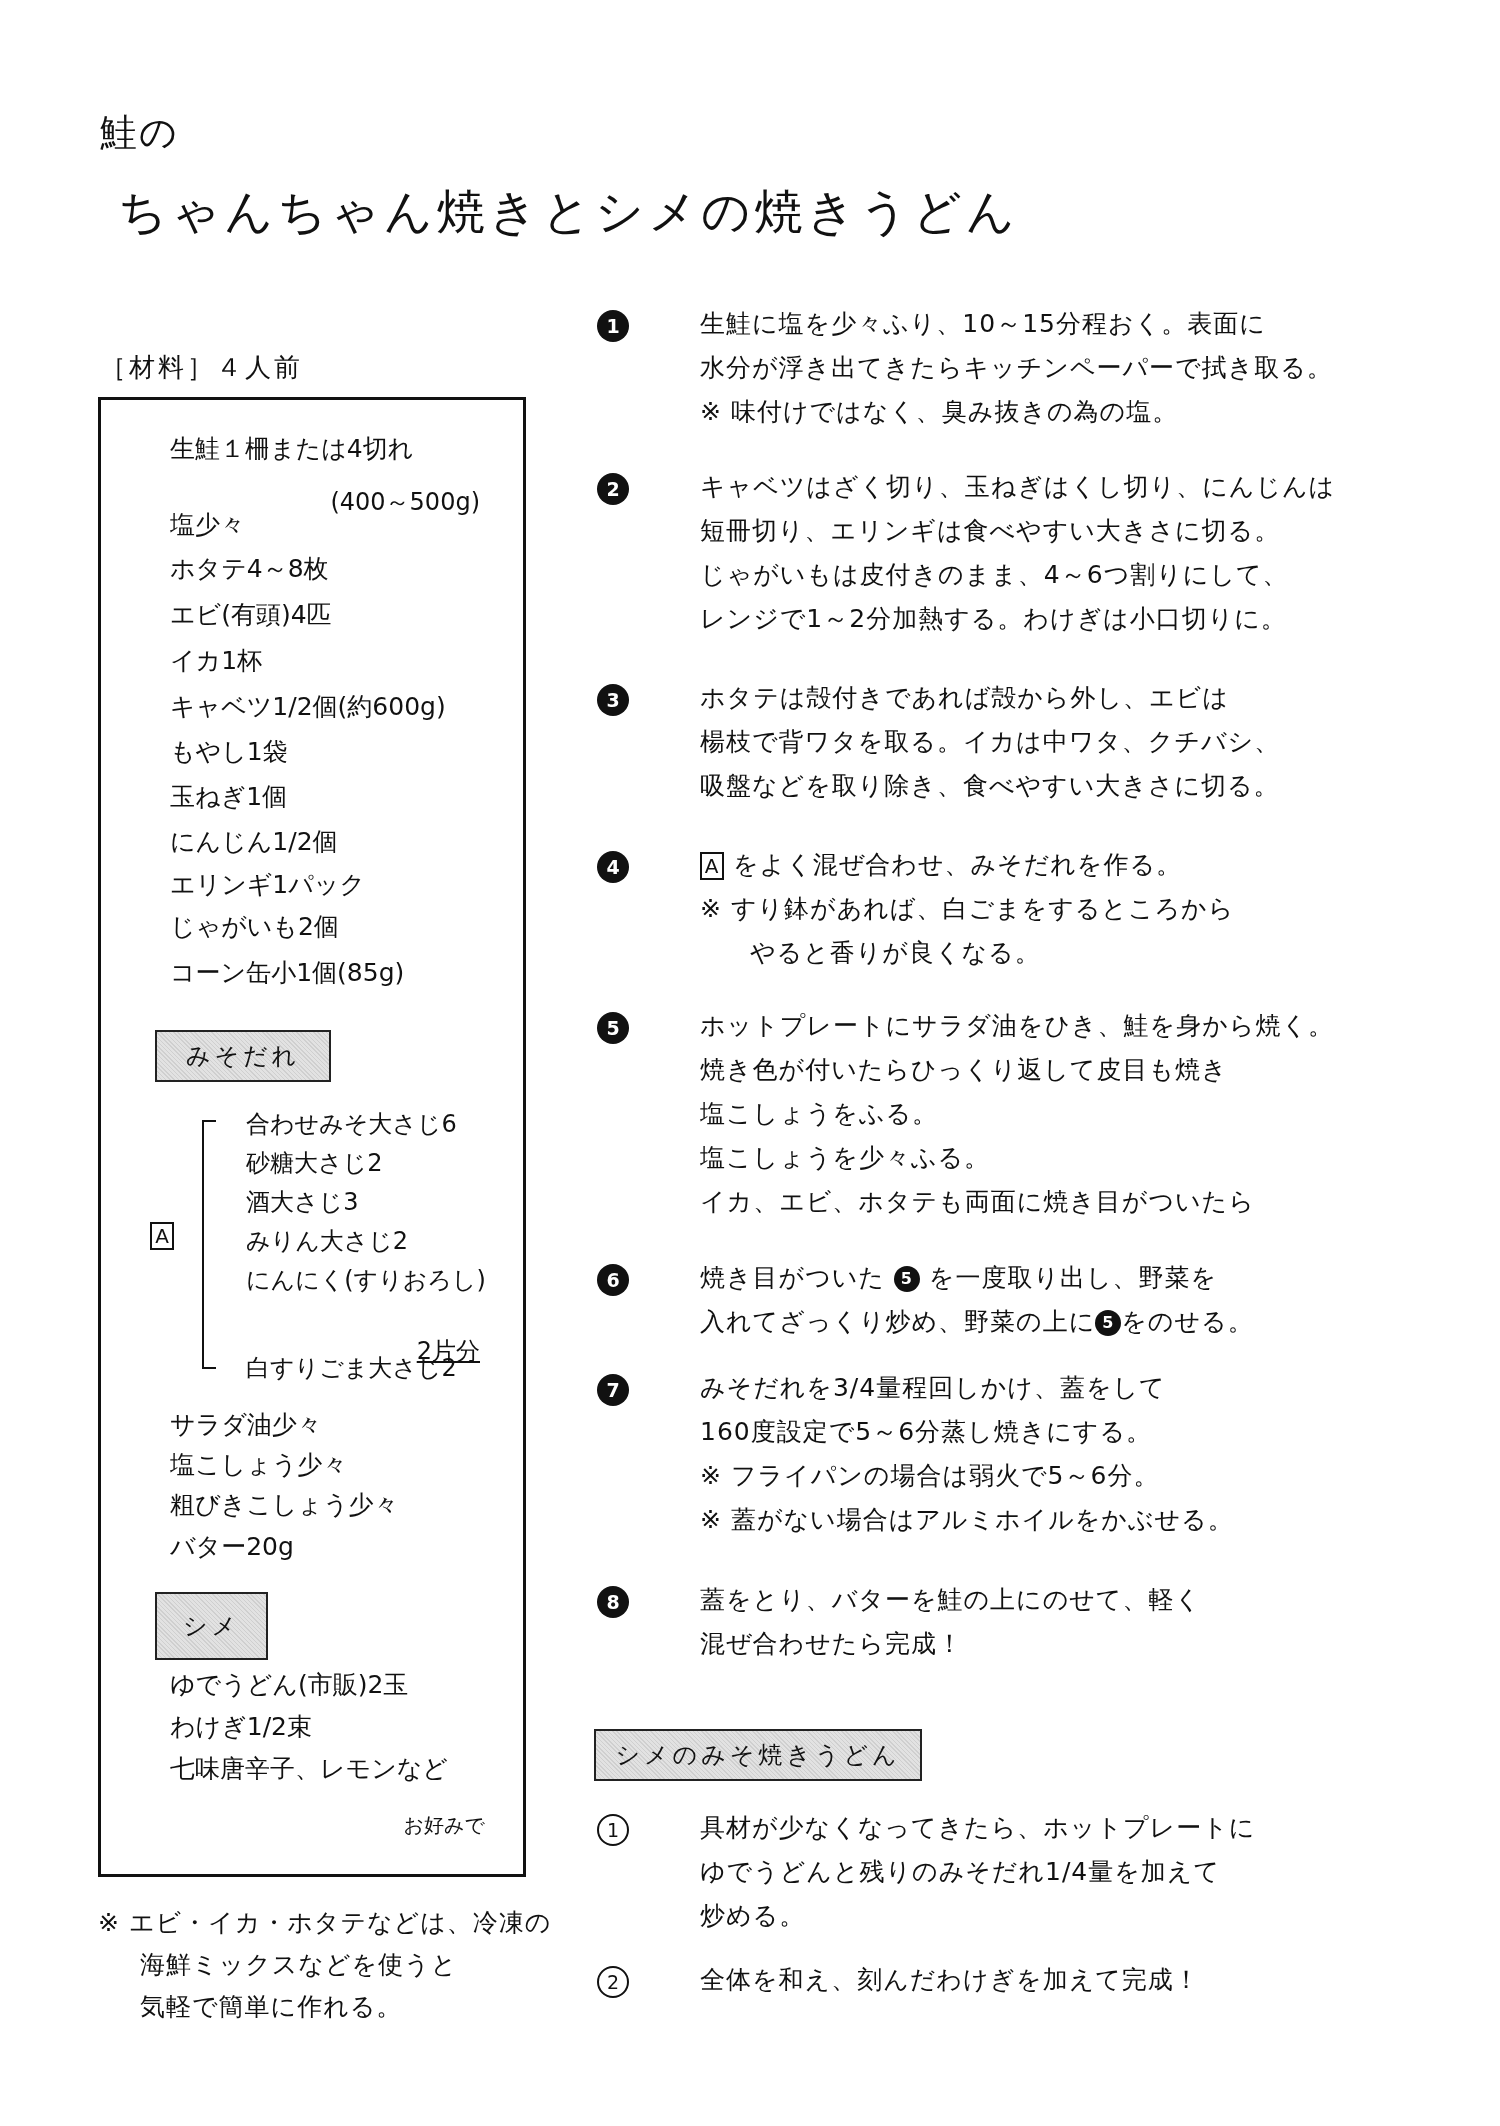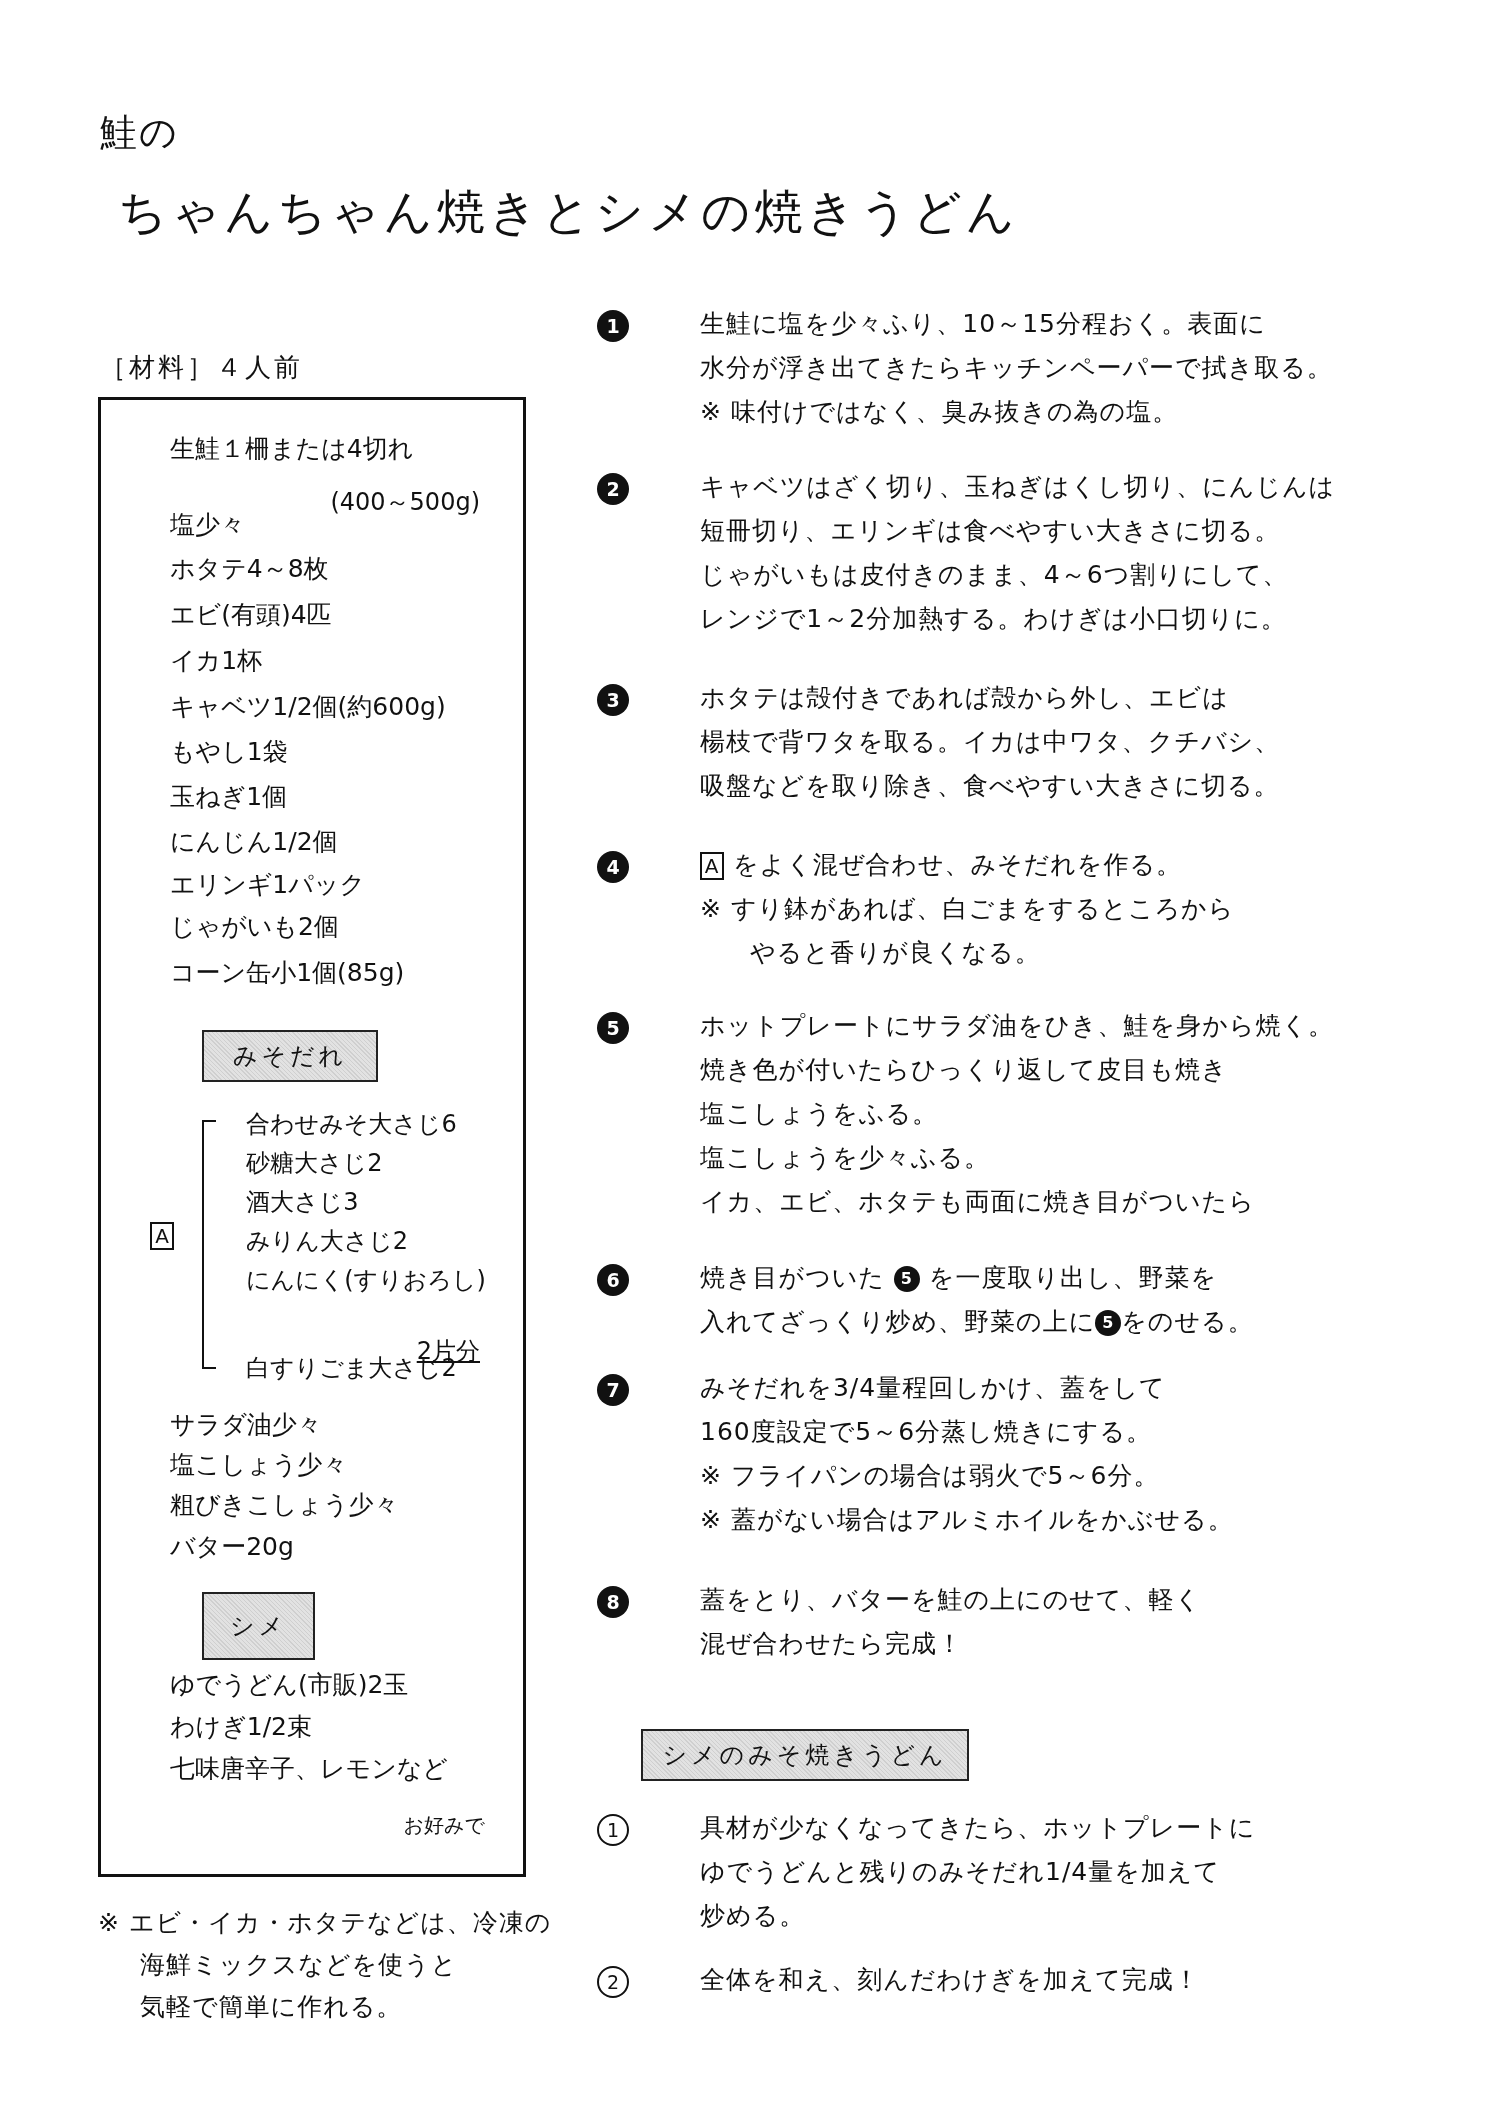--- a/index.html
+++ b/index.html
@@ -9,21 +9,21 @@
   .title1 { left:100px; top:108px; font-size:37px; letter-spacing:2px; }
   .title2 { left:118px; top:180px; font-size:48px; letter-spacing:4px; }
   .ing-head { left:100px; top:350px; font-size:26px; letter-spacing:3px; }
   .ing-box { left:98px; top:397px; width:428px; height:1480px; border:3px solid #111; box-sizing:border-box; }
   .row { position:absolute; left:150px; width:330px; font-size:25px; display:flex; align-items:baseline;margin-left:20px; }
   .row .amt { text-align:right; white-space:nowrap; }
   .row.sub { left:226px; width:254px; font-size:24px; }
   .sub-amt { position:absolute; font-size:24px; text-align:right;margin-top:20px; }
   .label-box { position:absolute; border:2px solid #222; font-size:24px; letter-spacing:4px;
                background: repeating-linear-gradient(45deg,#cfcfcf 0 1px,#e2e2e2 1px 3px);
-               display:flex; align-items:center; justify-content:center; box-sizing:border-box;margin-left:47px; }
+               display:flex; align-items:center; justify-content:center; box-sizing:border-box; }
   .bracket { position:absolute; left:202px; top:1120px; width:12px; height:245px;
              border-left:2.5px solid #111; border-top:2.5px solid #111; border-bottom:2.5px solid #111; }
   .a-box { display:inline-flex; align-items:center; justify-content:center; width:24px; height:28px;
            border:2px solid #111; font-size:20px; box-sizing:border-box; }
   .note-left { left:98px; top:1902px; font-size:25px; line-height:42px; letter-spacing:1px; }
   .note-left .indent { padding-left:42px; display:block; }
   .step { position:absolute; left:597px; width:760px; }
   .step .num { position:absolute; left:0; top:8px; width:32px; height:32px; border-radius:50%;
                background:#111; color:#fff; font-size:19px; font-weight:bold;
                display:flex; align-items:center; justify-content:center; }

